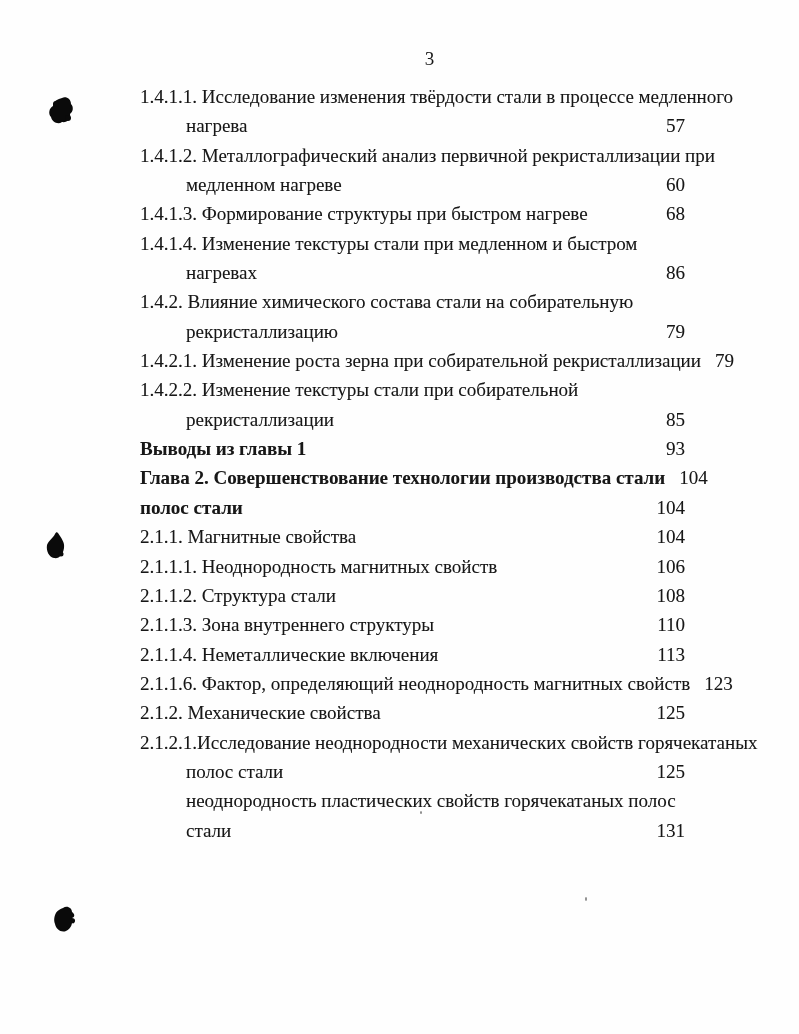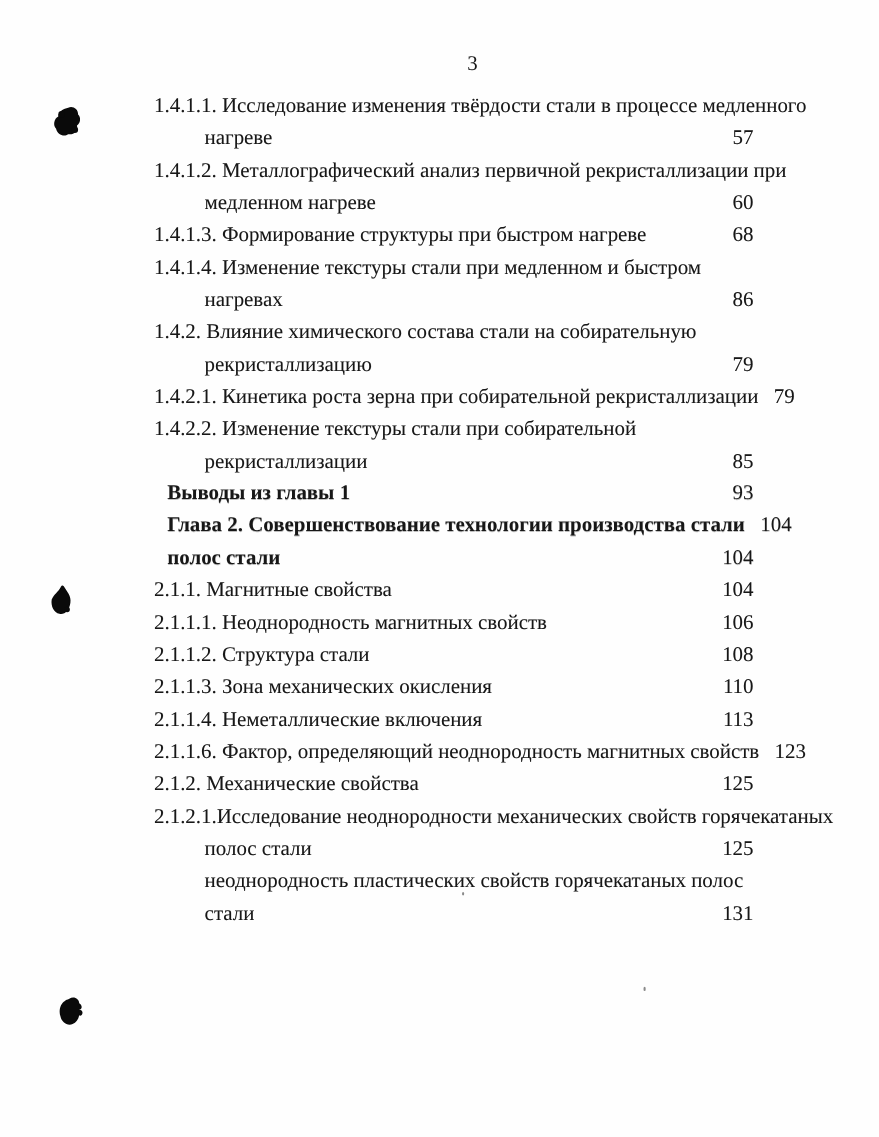--- a/index.html
+++ b/index.html
@@ -29,21 +29,21 @@
   .toc-row {
     display: flex;
     align-items: flex-start;
     height: 29.35px;
     line-height: 29.35px;
     font-size: 19px;
     white-space: nowrap;
     text-shadow: 0.2px 0.2px 0.2px rgba(0,0,0,0.25);
   }
   .toc-row.cont .toc-text { padding-left: 46px; }
-  .toc-row.bold { font-weight: bold; margin-left: 12px; }
+  .toc-row.bold { font-weight: bold; }
   .toc-text { flex: 0 1 auto; }
   .toc-page {
     margin-left: auto;
     padding-left: 14px;
     font-weight: normal;
   }
   .ink { position: absolute; }
   .ink svg { display: block; }
   .blob1 { left: 48px; top: 95px; }
   .blob2 { left: 45px; top: 530px; }
@@ -83,21 +83,21 @@
     </svg>
   </div>
 
   <div class="page-num-top">3</div>
 
   <div class="toc">
       <div class="toc-row">
         <span class="toc-text">1.4.1.1. Исследование изменения твёрдости стали в процессе медленного</span>
       </div>
       <div class="toc-row cont">
-        <span class="toc-text">нагреве</span>
+        <span class="toc-text">нагрева</span>
         <span class="toc-page">57</span>
       </div>
       <div class="toc-row">
         <span class="toc-text">1.4.1.2. Металлографический анализ первичной рекристаллизации при</span>
       </div>
       <div class="toc-row cont">
         <span class="toc-text">медленном нагреве</span>
         <span class="toc-page">60</span>
       </div>
       <div class="toc-row">
@@ -112,21 +112,21 @@
         <span class="toc-page">86</span>
       </div>
       <div class="toc-row">
         <span class="toc-text">1.4.2. Влияние химического состава стали на собирательную</span>
       </div>
       <div class="toc-row cont">
         <span class="toc-text">рекристаллизацию</span>
         <span class="toc-page">79</span>
       </div>
       <div class="toc-row">
-        <span class="toc-text">1.4.2.1. Кинетика роста зерна при собирательной рекристаллизации</span>
+        <span class="toc-text">1.4.2.1. Изменение роста зерна при собирательной рекристаллизации</span>
         <span class="toc-page">79</span>
       </div>
       <div class="toc-row">
         <span class="toc-text">1.4.2.2. Изменение текстуры стали при собирательной</span>
       </div>
       <div class="toc-row cont">
         <span class="toc-text">рекристаллизации</span>
         <span class="toc-page">85</span>
       </div>
       <div class="toc-row bold">
@@ -147,21 +147,21 @@
       </div>
       <div class="toc-row">
         <span class="toc-text">2.1.1.1. Неоднородность магнитных свойств</span>
         <span class="toc-page">106</span>
       </div>
       <div class="toc-row">
         <span class="toc-text">2.1.1.2. Структура стали</span>
         <span class="toc-page">108</span>
       </div>
       <div class="toc-row">
-        <span class="toc-text">2.1.1.3. Зона механических окисления</span>
+        <span class="toc-text">2.1.1.3. Зона внутреннего структуры</span>
         <span class="toc-page">110</span>
       </div>
       <div class="toc-row">
         <span class="toc-text">2.1.1.4. Неметаллические включения</span>
         <span class="toc-page">113</span>
       </div>
       <div class="toc-row">
         <span class="toc-text">2.1.1.6. Фактор, определяющий неоднородность магнитных свойств</span>
         <span class="toc-page">123</span>
       </div>

